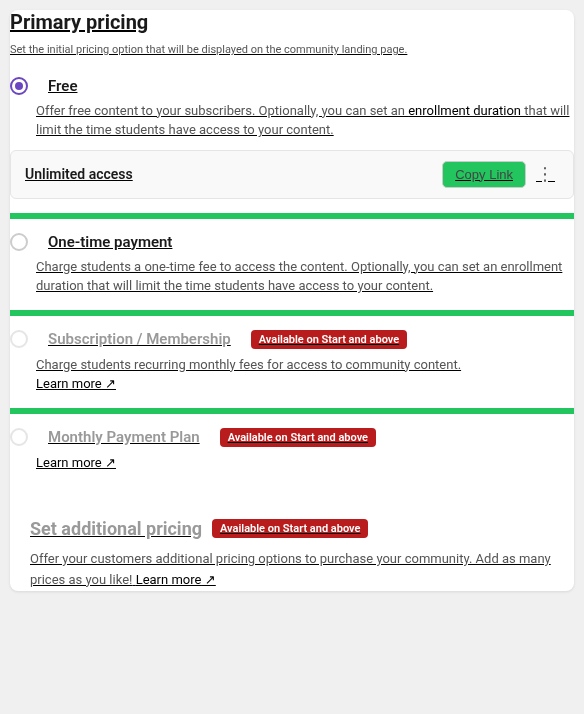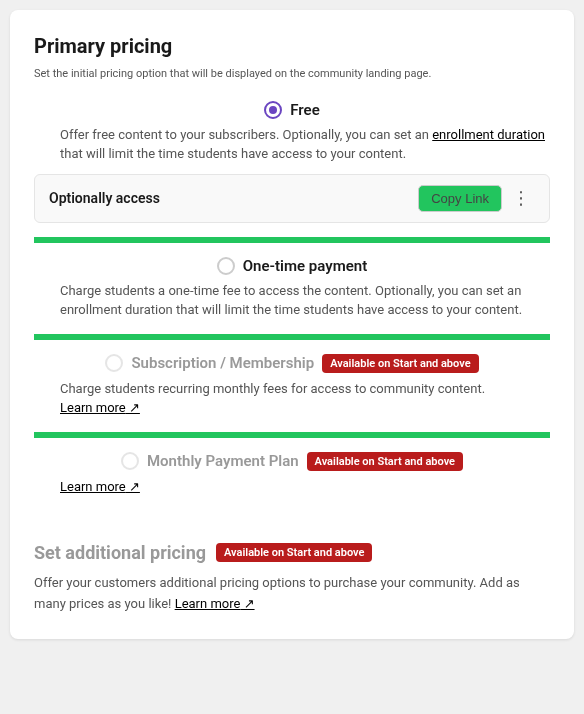--- a/index.html
+++ b/index.html
@@ -8,23 +8,23 @@
       background: #f0f0f0;
       display: flex;
       justify-content: center;
       align-items: flex-start;
       min-height: 714px;
       padding: 10px;
     }
     .card {
       background: #fff;
       border-radius: 8px;
-      padding: 24px;
       width: 564px;
       box-shadow: 0 1px 3px rgba(0,0,0,0.1);
+      text-decoration: underline;
     }
     .section-title {
       font-size: 20px;
       font-weight: 700;
       color: #1a1a1a;
       margin-bottom: 8px;
     }
     .section-desc {
       font-size: 11px;
       color: #555;
@@ -35,23 +35,22 @@
       padding: 14px 0;
       border-top: 6px solid #22c55e;
     }
     .pricing-option:first-of-type {
       border-top: none;
       padding-top: 0;
     }
     .option-header {
       display: flex;
       align-items: center;
-      gap: 8px;
+      gap: 20px;
       margin-bottom: 6px;
-      justify-content: center;
     }
     .radio-btn {
       width: 18px;
       height: 18px;
       border-radius: 50%;
       border: 2px solid #ccc;
       display: flex;
       align-items: center;
       justify-content: center;
       flex-shrink: 0;
@@ -136,20 +135,21 @@
       border: none;
       font-size: 18px;
       color: #555;
       cursor: pointer;
       padding: 2px 4px;
       letter-spacing: 1px;
     }
     .additional-pricing {
       margin-top: 24px;
       padding-top: 8px;
+      margin-left: 20px;
     }
     .additional-header {
       display: flex;
       align-items: center;
       gap: 10px;
       margin-bottom: 10px;
     }
     .additional-title {
       font-size: 18px;
       font-weight: 700;
@@ -170,21 +170,21 @@
 
   <div class="pricing-option">
     <div class="option-header">
       <div class="radio-btn selected"></div>
       <span class="option-label">Free</span>
     </div>
     <p class="option-desc">
       Offer free content to your subscribers. Optionally, you can set an <span class="link-purple">enrollment duration</span> that will limit the time students have access to your content.
     </p>
     <div class="unlimited-box">
-      <span class="unlimited-label">Optionally access</span>
+      <span class="unlimited-label">Unlimited access</span>
       <div class="unlimited-actions">
         <button class="copy-link-btn">Copy Link</button>
         <button class="more-btn">⋮</button>
       </div>
     </div>
   </div>
 
   <div class="pricing-option">
     <div class="option-header">
       <div class="radio-btn"></div>

